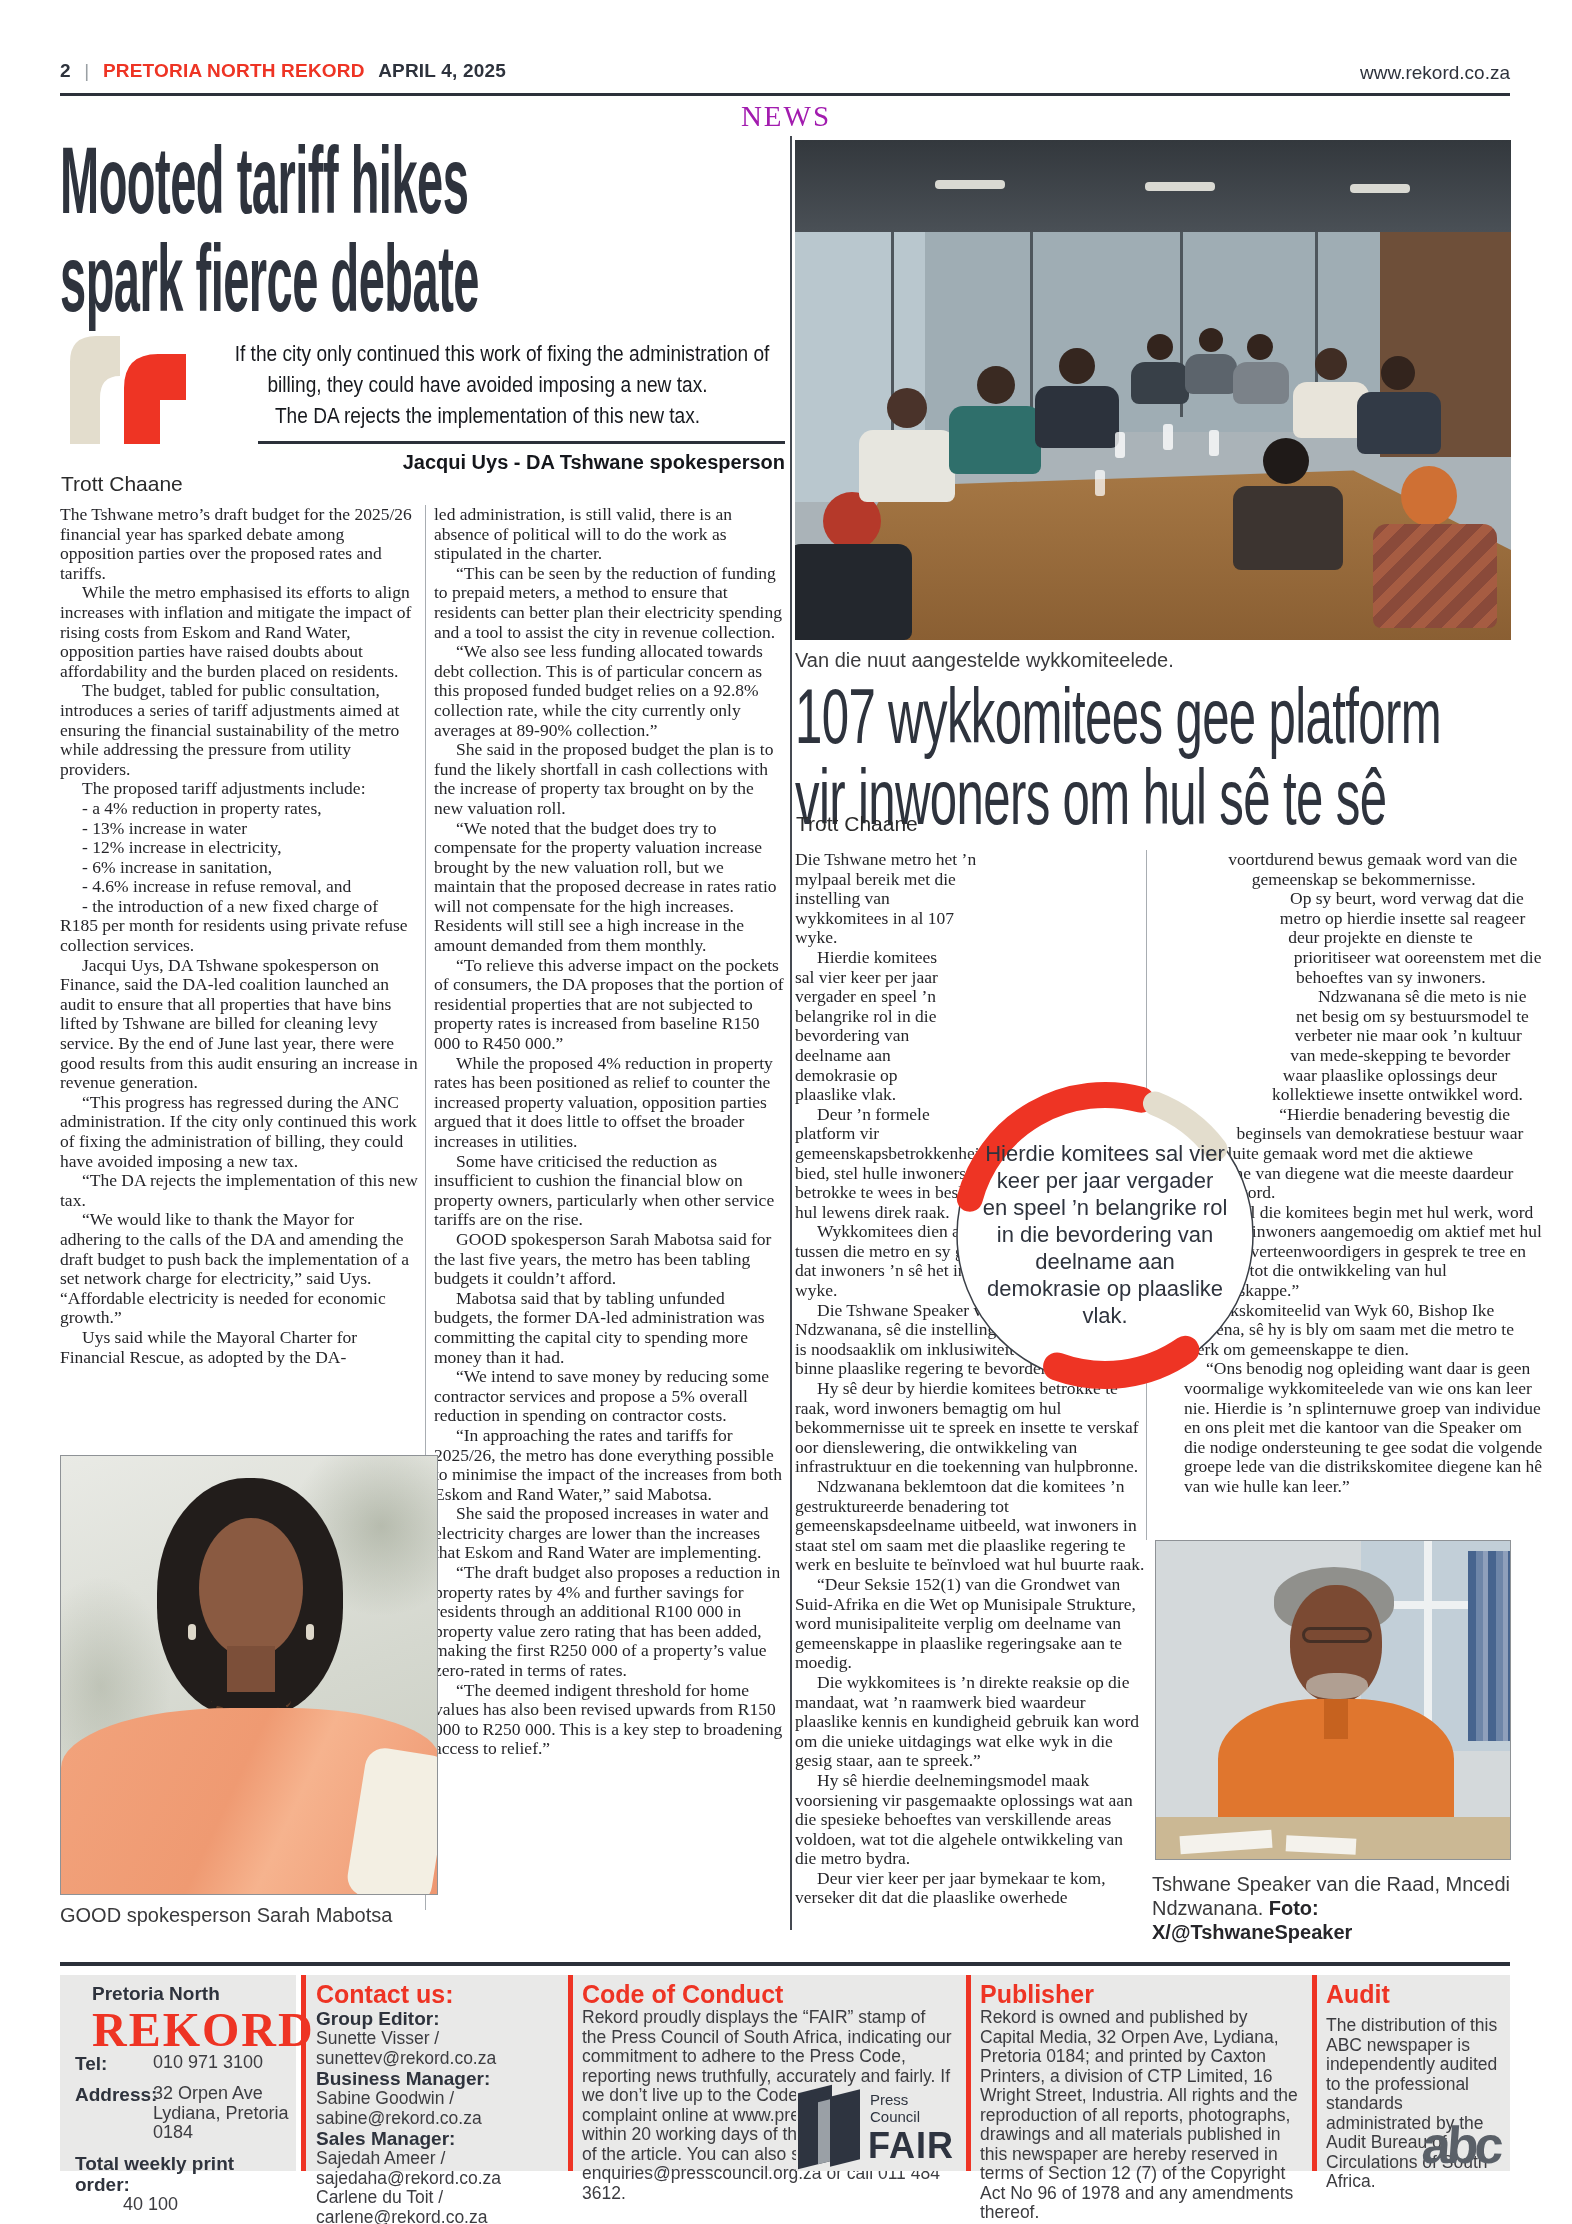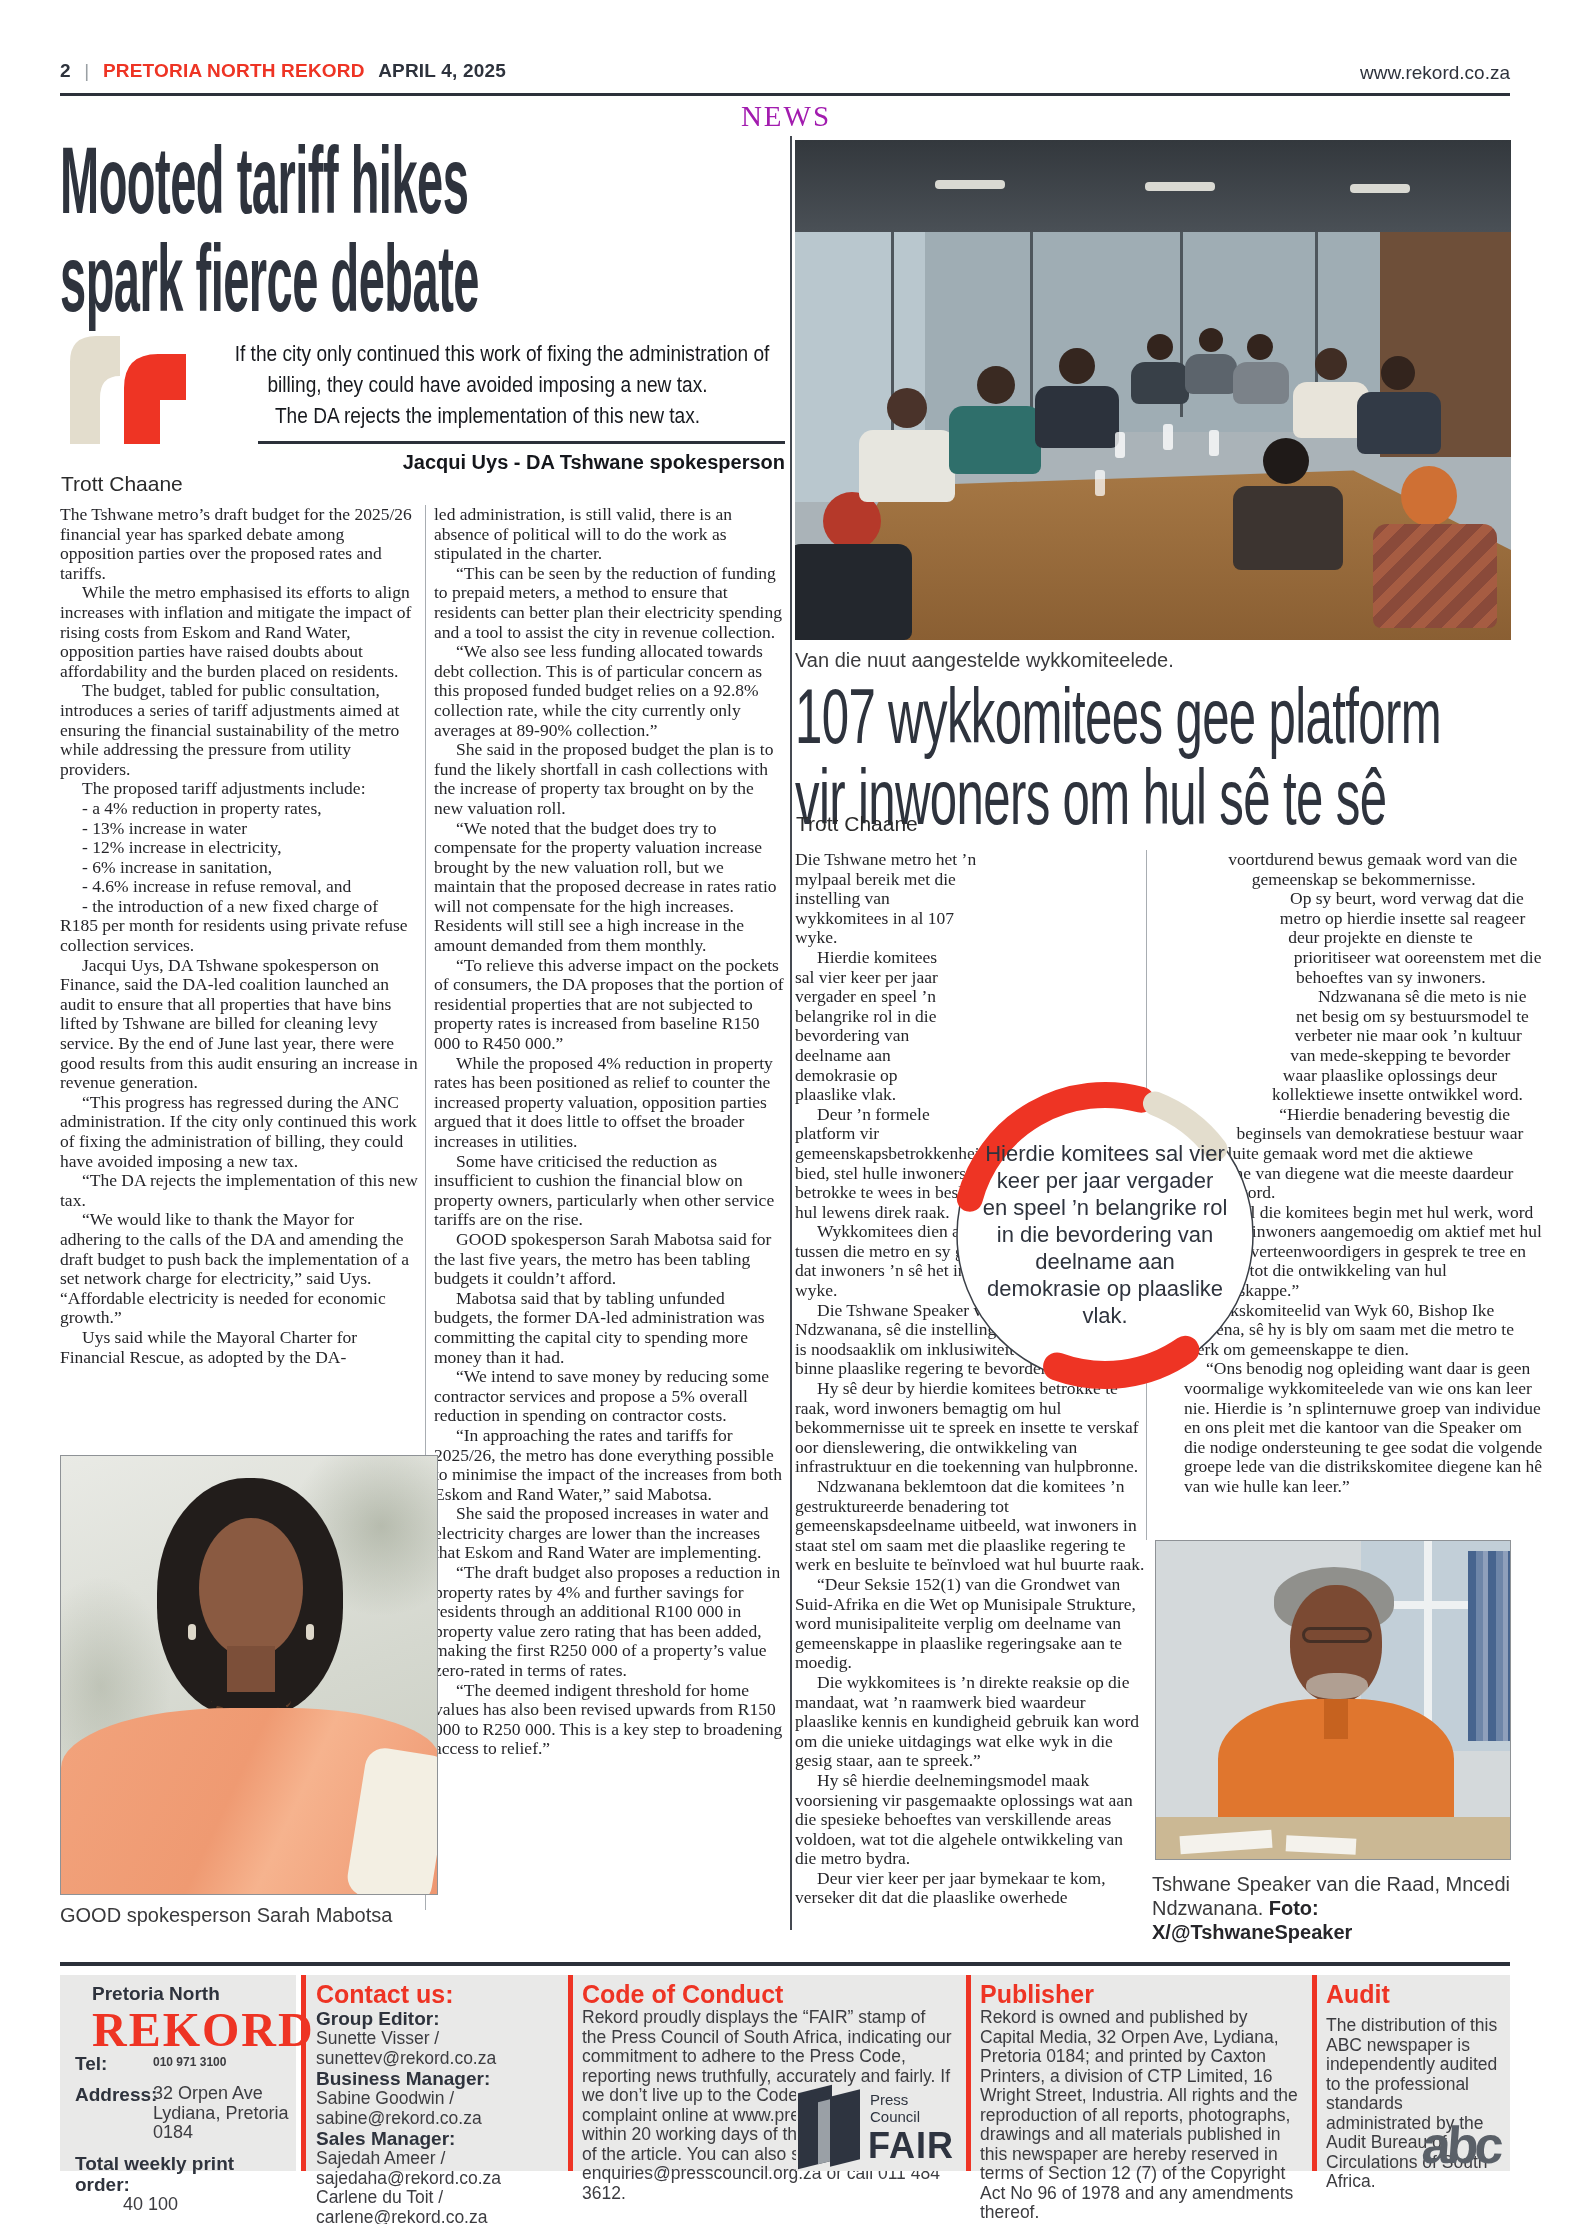--- a/index.html
+++ b/index.html
@@ -253,21 +253,21 @@
   <div class="redbar" style="left:966px;top:1975px;height:196px;"></div>
   <div class="redbar" style="left:1312px;top:1975px;height:196px;"></div>
 
   <div class="abs" style="left:92px;top:1983px;width:200px;">
     <div style="font-weight:bold;font-size:19px;color:#2e333d;">Pretoria North</div>
     <div class="brandlogo">REKORD</div>
   </div>
   <div class="abs" style="left:75px;top:2053px;width:215px;">
     <div style="display:flex;margin-bottom:10px;">
       <span class="flabel" style="width:78px;">Tel:</span>
-      <span class="fval" style="font-size:12px;font-weight:bold;">010 971 3100</span>
+      <span class="fval" style="font-size:18px;">010 971 3100</span>
     </div>
     <div style="display:flex;">
       <span class="flabel" style="width:78px;">Address:</span>
       <span class="fval" style="font-size:18px;">
         <span>32 Orpen Ave</span><br>
         <span>Lydiana, Pretoria</span><br>
         <span>0184</span>
       </span>
     </div>
     <div style="margin-top:10px;">

